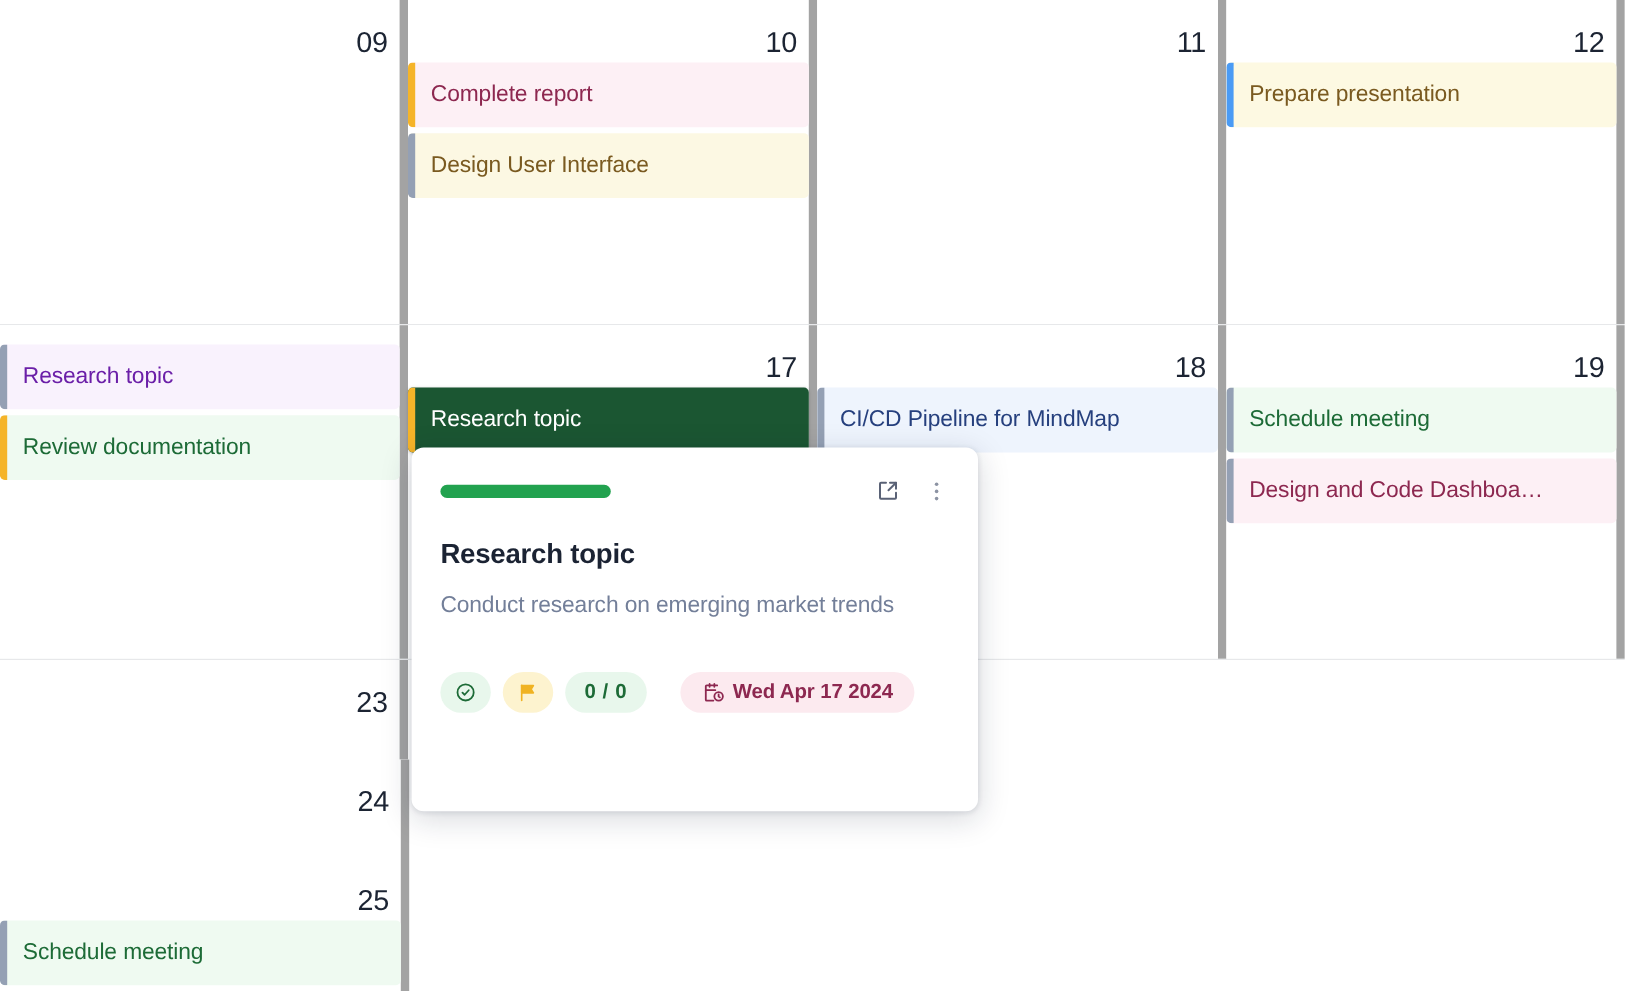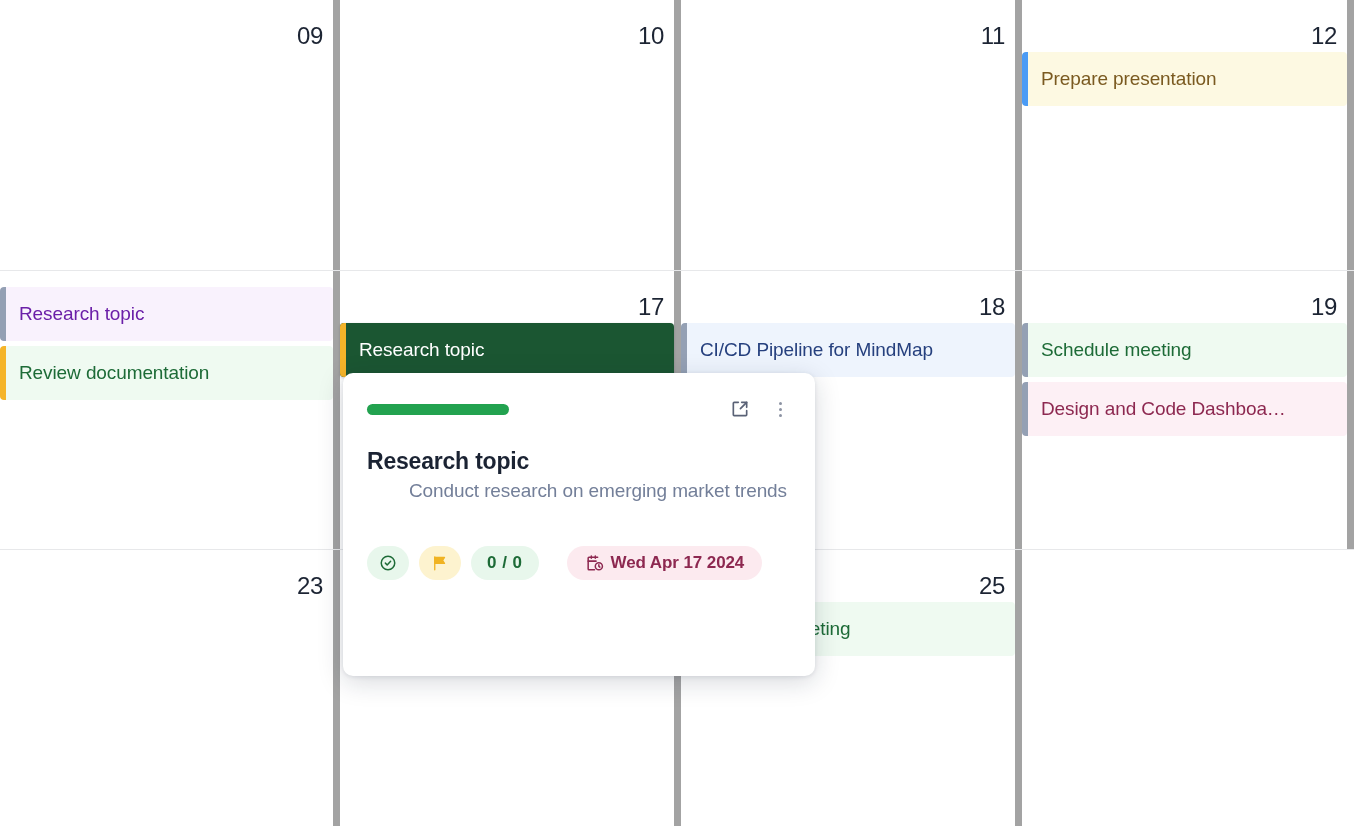--- a/index.html
+++ b/index.html
@@ -120,26 +120,26 @@
 
   #popup .pop-title {
     margin-top: 26px;
     font-size: 23px;
     line-height: 28px;
     font-weight: 700;
     color: #1b2333;
     letter-spacing: -0.2px;
   }
   #popup .pop-desc {
+    margin-top: 14px;
     font-size: 19px;
     line-height: 32px;
     color: #737f99;
     max-width: 420px;
     letter-spacing: -0.1px;
-    text-align: right;
   }
   #popup .pop-meta {
     margin-top: 39px;
     display: flex;
     align-items: center;
     gap: 10px;
   }
   .pill {
     display: flex;
     align-items: center;
@@ -163,20 +163,30 @@
 <body>
 
 <div id="calendar">
     <div class="week-row first" style="top: 0px; height: 270px;">
       <div class="day-cell" style="width: 340px;">
         <div class="day-number">09</div>
         <div class="events"></div>
       </div>
       <div class="day-cell" style="width: 341px;">
         <div class="day-number">10</div>
+        <div class="events">
+          <div class="event" style="background: rgb(253, 240, 245);">
+            <span class="bar" style="background: rgb(245, 180, 41);"></span>
+            <span class="title" style="color: rgb(141, 40, 80);">Complete report</span>
+          </div>
+          <div class="event" style="background: rgb(252, 248, 227);">
+            <span class="bar" style="background: rgb(148, 160, 180);"></span>
+            <span class="title" style="color: rgb(122, 90, 32);">Design User Interface</span>
+          </div>
+        </div>
       </div>
       <div class="day-cell" style="width: 341px;">
         <div class="day-number">11</div>
       </div>
       <div class="day-cell" style="width: 332px;">
         <div class="day-number">12</div>
         <div class="events">
           <div class="event" style="background: rgb(253, 249, 226);">
             <span class="bar" style="background: rgb(74, 155, 245);"></span>
             <span class="title" style="color: rgb(122, 90, 32);">Prepare presentation</span>
@@ -222,21 +232,21 @@
             <span class="bar" style="background: rgb(148, 160, 180);"></span>
             <span class="title" style="color: rgb(29, 107, 55);">Schedule meeting</span>
           </div>
           <div class="event" style="background: rgb(253, 240, 245);">
             <span class="bar" style="background: rgb(148, 160, 180);"></span>
             <span class="title" style="color: rgb(141, 40, 80);">Design and Code Dashboa…</span>
           </div>
         </div>
       </div>
     </div>
-    <div class="week-row" style="top: 549px; height: 277px;">
+    <div class="week-row" style="top: 549px; height: 277px; flex-direction: column;">
       <div class="day-cell" style="width: 340px;">
         <div class="day-number">23</div>
         <div class="events"></div>
       </div>
       <div class="day-cell" style="width: 341px;">
         <div class="day-number">24</div>
         <div class="events"></div>
       </div>
       <div class="day-cell" style="width: 341px;">
         <div class="day-number">25</div>

